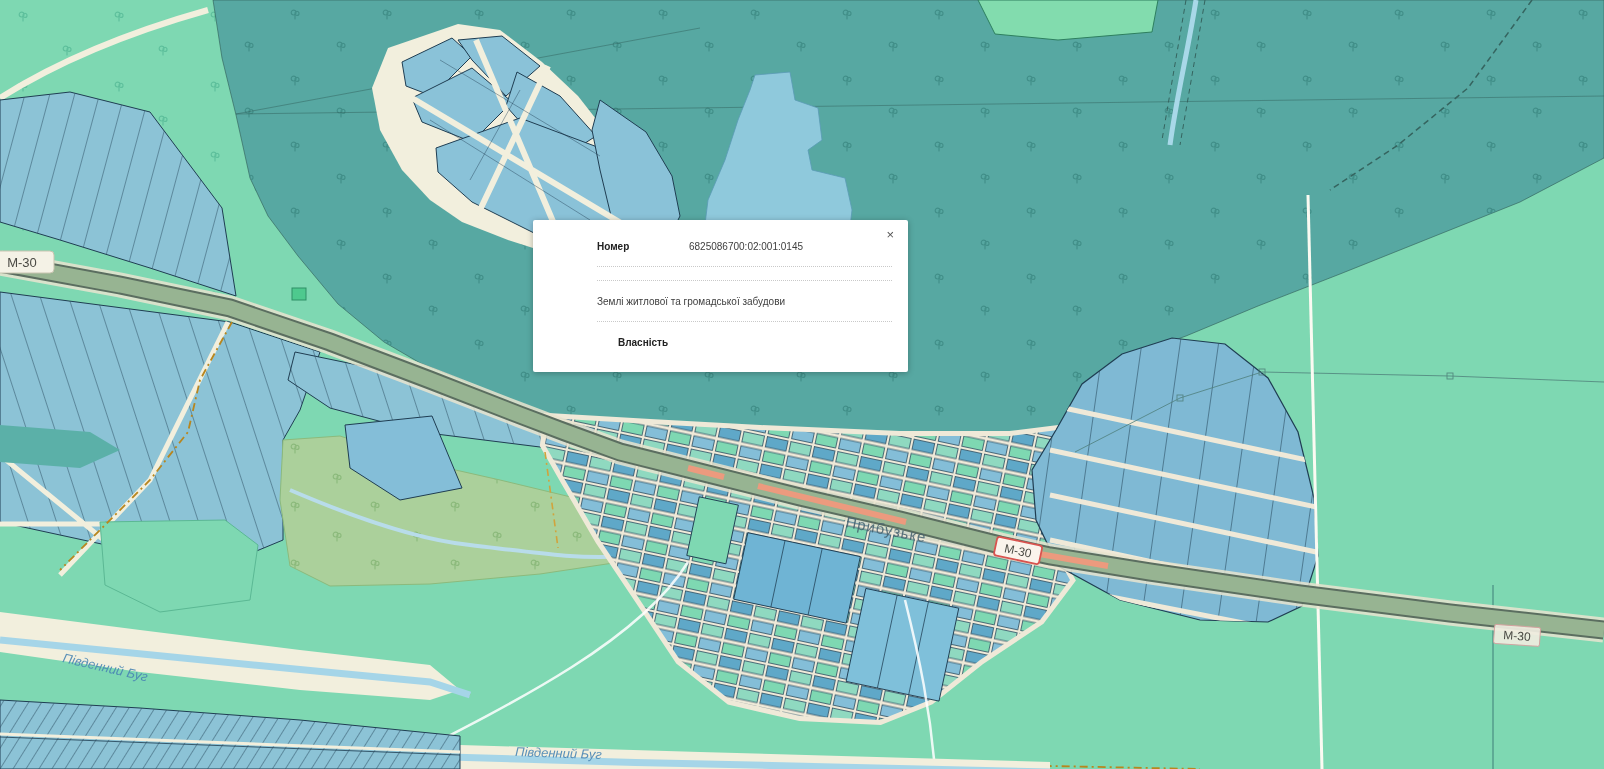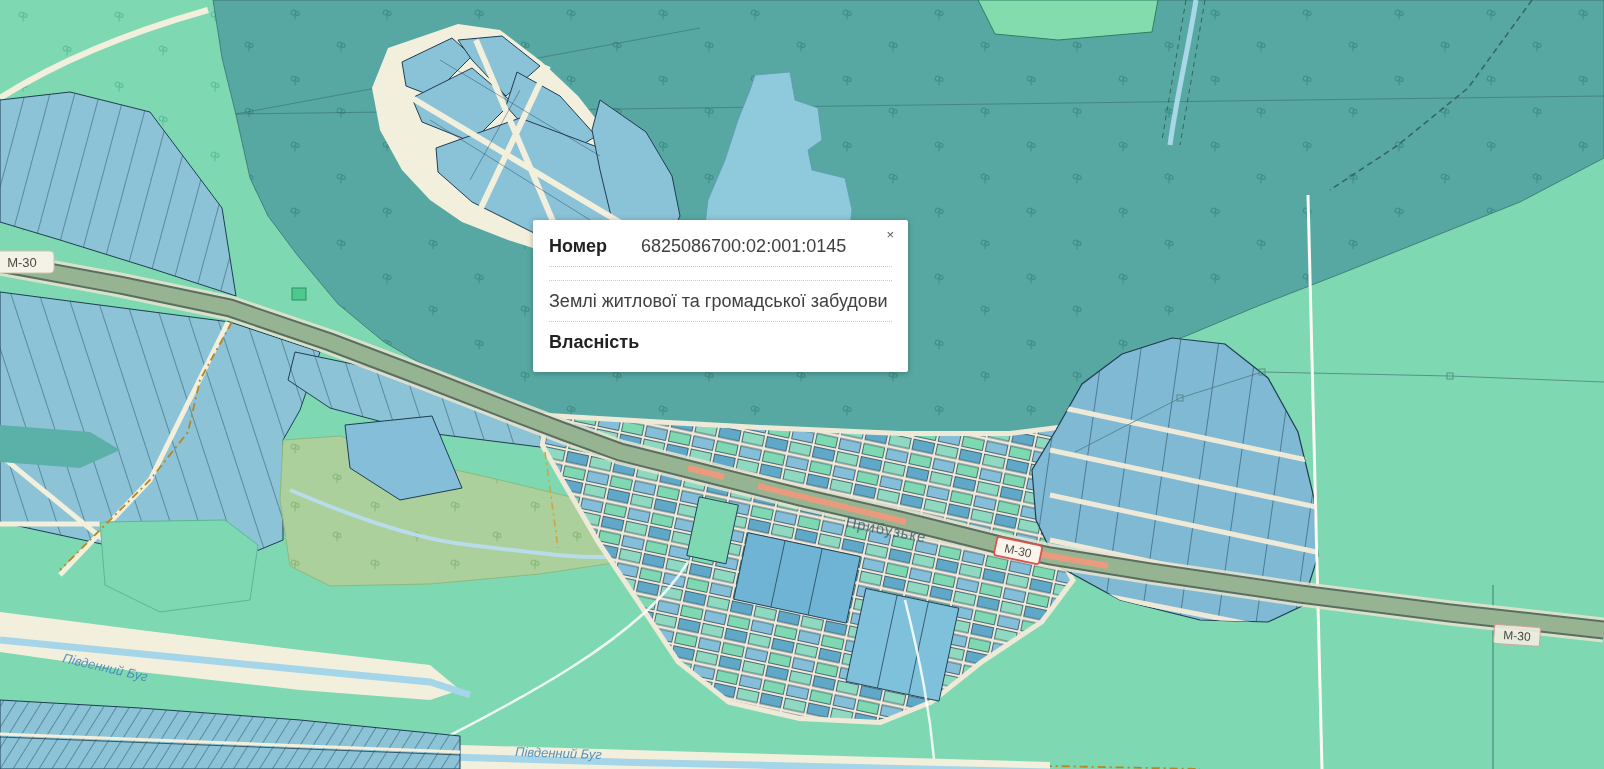--- a/index.html
+++ b/index.html
@@ -10,22 +10,22 @@
   .village-name{font-size:15px;fill:#44606e;opacity:.85;letter-spacing:1px;}
   .river-name{font-size:13px;fill:#4a86b4;font-style:italic;opacity:.9;}
   .shield-text{font-size:12px;fill:#4a4a44;}
   
   .popup{position:absolute;left:533px;top:220px;width:375px;box-sizing:border-box;
          background:#fff;border-radius:2px;box-shadow:0 1px 6px rgba(0,0,0,.28);
          padding:6px 16px 10px 16px;z-index:10;}
   .popup .close{position:absolute;top:4px;right:10px;background:none;border:none;
          font-size:13px;line-height:13px;color:#555;cursor:pointer;padding:4px;}
   .popup .row{display:flex;padding:7px 0 6px 0;border-bottom:1px dotted #c9c9c9;
-         font-size:18px;line-height:27px;}
-  .popup .row:last-child{border-bottom:none;}
+         font-size:10px;line-height:27px;margin-left:48px;}
+  .popup .row:last-child{border-bottom:none;text-align:center;}
   .popup .row .lbl{width:92px;flex:none;font-weight:bold;color:#222;}
   .popup .row .val{flex:1;color:#404040;}
 </style>
 </head>
 <body>
 
 <div class="stage">
 
 <svg width="1604" height="769" viewBox="0 0 1604 769">
   <defs>

